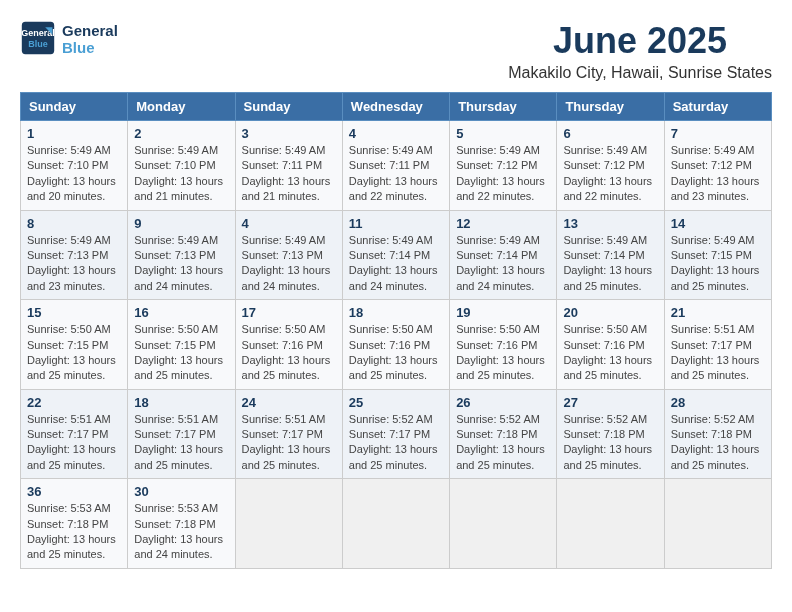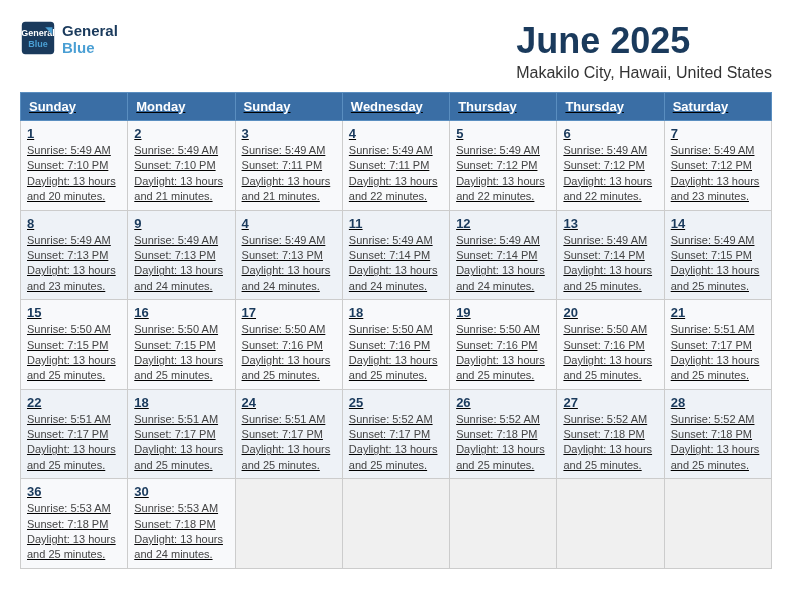--- a/index.html
+++ b/index.html
@@ -19,37 +19,36 @@
     .logo {
       display: flex;
       align-items: flex-end;
       gap: 6px;
     }
     .logo-icon {
       width: 36px;
       height: 36px;
     }
     .title-area {
-      text-align: left;
+      text-align: center;
     }
     .calendar-title {
       font-size: 36px;
       font-weight: bold;
       color: #1a3a5c;
     }
     .calendar-subtitle {
       font-size: 16px;
       color: #333;
       margin-top: 2px;
     }
     table {
       width: 100%;
       border-collapse: collapse;
       border: 1px solid #ccc;
-      text-decoration: underline;
     }
     thead tr th {
       background-color: #3a6ea5;
       color: #fff;
       font-size: 13px;
       font-weight: bold;
       padding: 6px 8px;
       text-align: left;
       border: 1px solid #5a8ec0;
     }
@@ -97,21 +96,21 @@
       <text x="20" y="30" text-anchor="middle" fill="#4a9fd4" font-size="10" font-weight="bold" font-family="Arial">Blue</text>
       <polygon points="28,8 36,8 36,16" fill="#4a9fd4"></polygon>
     </svg>
     <div>
       <div style="font-size:15px;font-weight:bold;color:#1a3a5c;line-height:1.1;">General</div>
       <div style="font-size:15px;font-weight:bold;color:#4a9fd4;line-height:1.1;">Blue</div>
     </div>
   </div>
   <div class="title-area">
     <div class="calendar-title">June 2025</div>
-    <div class="calendar-subtitle">Makakilo City, Hawaii, United States</div>
+    <div class="calendar-subtitle">Makakilo City, Hawaii, Sunrise States</div>
   </div>
 </div>
 
 <table>
   <thead>
     <tr>
     <th>Sunday</th>
         <th>Monday</th>
         <th>Sunday</th>
         <th>Wednesday</th>

